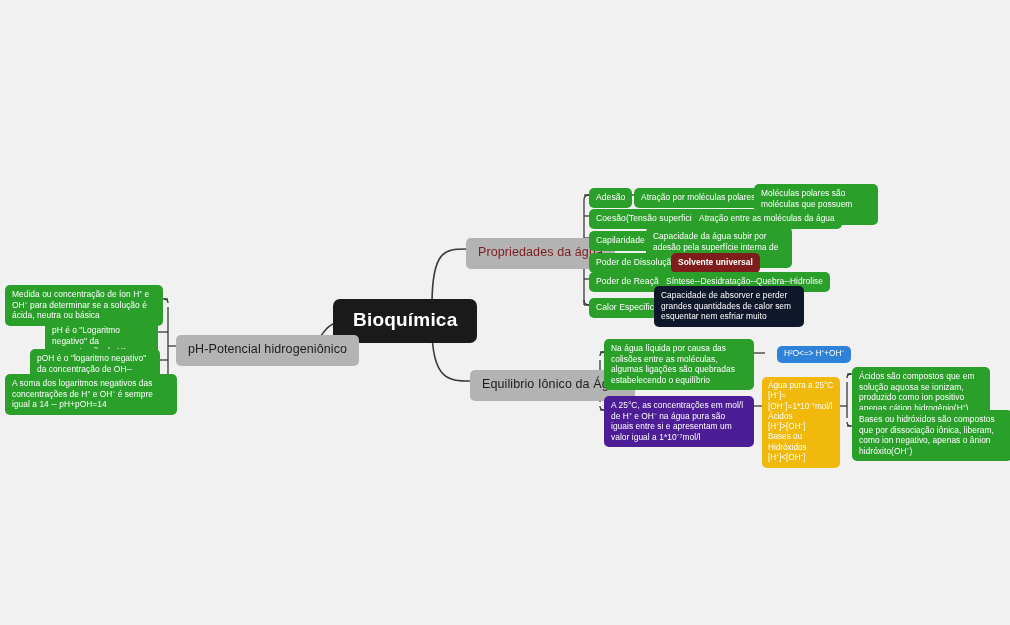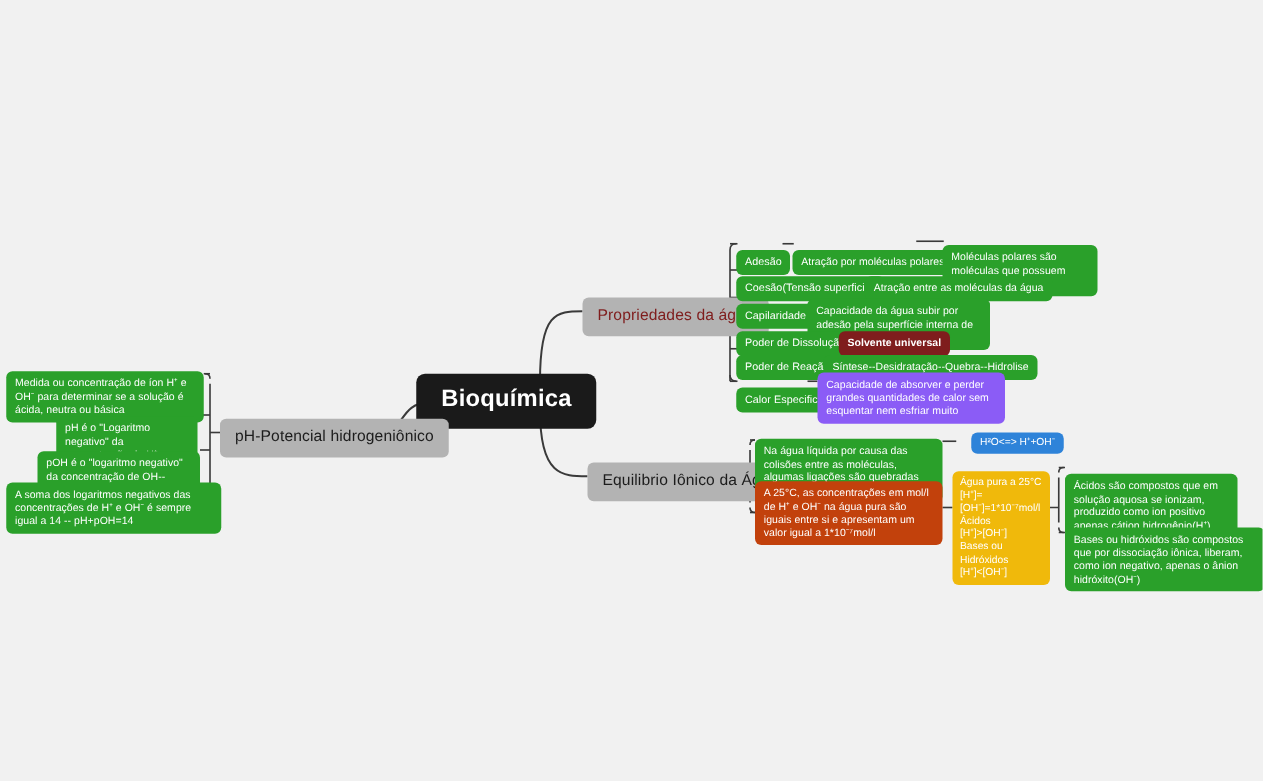--- a/index.html
+++ b/index.html
@@ -58,21 +58,20 @@
   }
 
   
   .leaf {
     background: #2aa02a;
     color: #ffffff;
     font-size: 8.4px;
     padding: 4px 7px 5px 7px;
     border-radius: 5px;
     letter-spacing: .05px;
-    margin-top: 12px;
   }
   .leaf.l1 { font-size: 8.6px; }
 
   
   .yellow {
     background: #f0b90b;
     color: #ffffff;
     font-size: 8.2px;
     padding: 4px 6px 5px 6px;
     border-radius: 5px;
@@ -164,35 +163,35 @@
   <div class="node leaf l1" style="left: 589px; top: 231px; background: rgb(42, 160, 42);">Capilaridade</div>
   <div class="node leaf" style="left: 646px; top: 227px; width: 146px; background: rgb(42, 160, 42);">Capacidade da água subir por adesão pela superfície interna de capilares</div>
 
   <div class="node leaf l1" style="left: 589px; top: 253px; background: rgb(42, 160, 42);">Poder de Dissolução</div>
   <div class="node leaf" style="left: 671px; top: 253px; background: #7f1d1d; font-weight: bold;">Solvente universal</div>
 
   <div class="node leaf l1" style="left: 589px; top: 272px; background: rgb(42, 160, 42);">Poder de Reação</div>
   <div class="node leaf" style="left: 659px; top: 272px; background: rgb(42, 160, 42);">Síntese--Desidratação--Quebra--Hidrolise</div>
 
   <div class="node leaf l1" style="left: 589px; top: 298px; background: rgb(42, 160, 42);">Calor Especifico</div>
-  <div class="node leaf" style="left: 654px; top: 286px; width: 150px; background: #8b5cf6;">Capacidade de absorver e perder grandes quantidades de calor sem esquentar nem esfriar muito</div>
+  <div class="node leaf" style="left: 654px; top: 286px; width: 150px; background: #0f172a;">Capacidade de absorver e perder grandes quantidades de calor sem esquentar nem esfriar muito</div>
 
   <div class="node branch" style="left: 176px; top: 335px; background: rgb(179, 179, 179); color: rgb(28, 28, 28);">pH-Potencial hidrogeniônico</div>
 
   <div class="node leaf" style="left: 5px; top: 285px; width: 158px; background: rgb(42, 160, 42);">Medida ou concentração de íon H⁺ e OH⁻ para determinar se a solução é ácida, neutra ou básica</div>
   <div class="node leaf" style="left: 45px; top: 321px; width: 113px; background: rgb(42, 160, 42);">pH é o "Logaritmo negativo" da concentração de H⁺--pH=log(H⁺)</div>
   <div class="node leaf" style="left: 30px; top: 349px; width: 130px; background: rgb(42, 160, 42);">pOH é o "logaritmo negativo" da concentração de OH-- pOH=log(OH⁻)</div>
   <div class="node leaf" style="left: 5px; top: 374px; width: 172px; background: rgb(42, 160, 42);">A soma dos logaritmos negativos das concentrações de H⁺ e OH⁻ é sempre igual a 14 -- pH+pOH=14</div>
 
   <div class="node branch" style="left: 470px; top: 370px; background: rgb(179, 179, 179); color: rgb(28, 28, 28);">Equilibrio Iônico da Água</div>
 
   <div class="node leaf" style="left: 604px; top: 339px; width: 150px; background: rgb(42, 160, 42);">Na água líquida por causa das colisões entre as moléculas, algumas ligações são quebradas estabelecendo o equilíbrio</div>
   <div class="node blue" style="left: 765px; top: 346px; background: rgb(46, 131, 217);">H²O&lt;=&gt; H⁺+OH⁻</div>
 
-  <div class="node leaf" style="left: 604px; top: 373px; width: 150px; background: #c2410c;">A 25°C, as concentrações em mol/l de H⁺ e OH⁻ na água pura são iguais entre si e apresentam um valor igual a 1*10⁻⁷mol/l</div>
+  <div class="node leaf" style="left: 604px; top: 396px; width: 150px; background: #4c1d95;">A 25°C, as concentrações em mol/l de H⁺ e OH⁻ na água pura são iguais entre si e apresentam um valor igual a 1*10⁻⁷mol/l</div>
   <div class="node yellow" style="left: 762px; top: 377px; width: 78px; background: rgb(240, 185, 11);">Água pura a 25°C
 [H⁺]=[OH⁻]=1*10⁻⁷mol/l
 Ácidos
 [H⁺]&gt;[OH⁻]
 Bases ou Hidróxidos
 [H⁺]&lt;[OH⁻]</div>
 
   <div class="node leaf" style="left: 852px; top: 367px; width: 138px; background: rgb(42, 160, 42);">Ácidos são compostos que em solução aquosa se ionizam, produzido como ion positivo apenas cátion hidrogênio(H⁺)</div>
   <div class="node leaf" style="left: 852px; top: 410px; width: 160px; background: rgb(42, 160, 42);">Bases ou hidróxidos são compostos que por dissociação iônica, liberam, como ion negativo, apenas o ânion hidróxito(OH⁻)</div>
 

